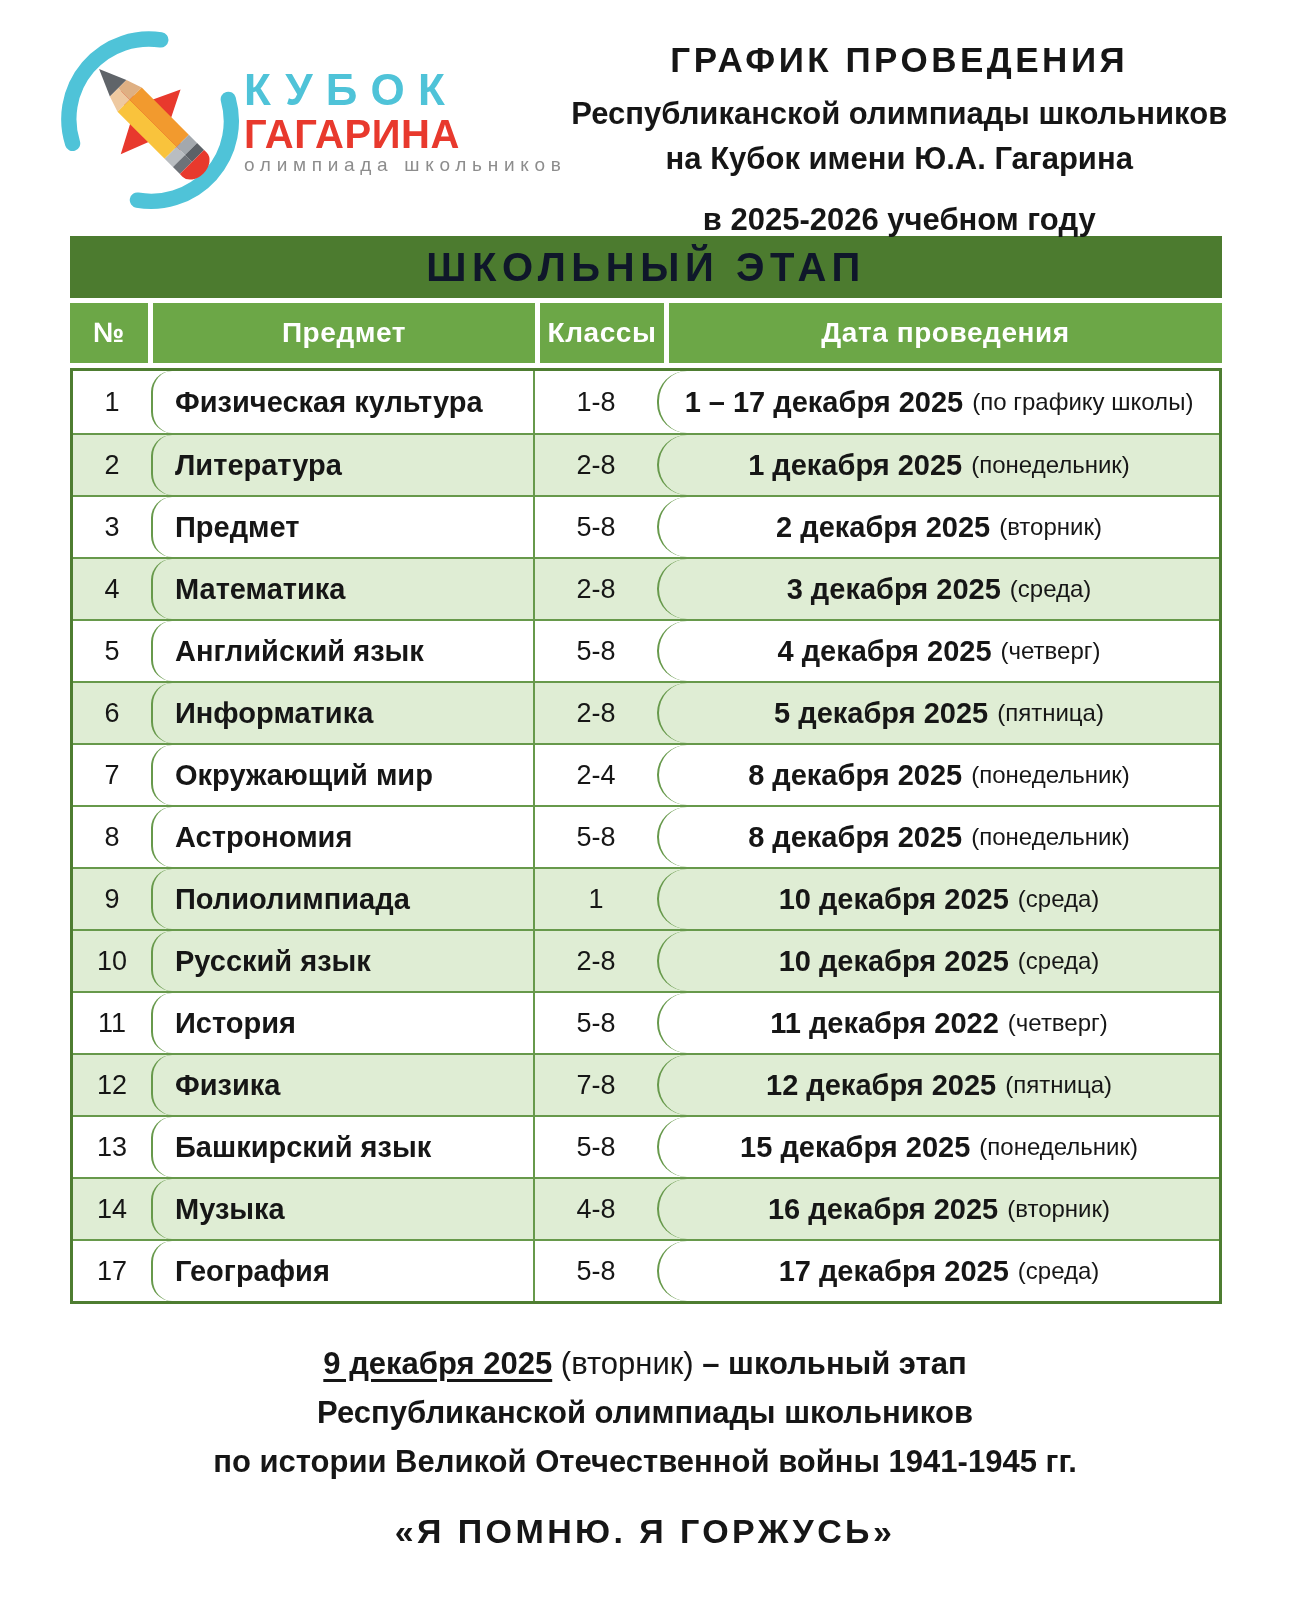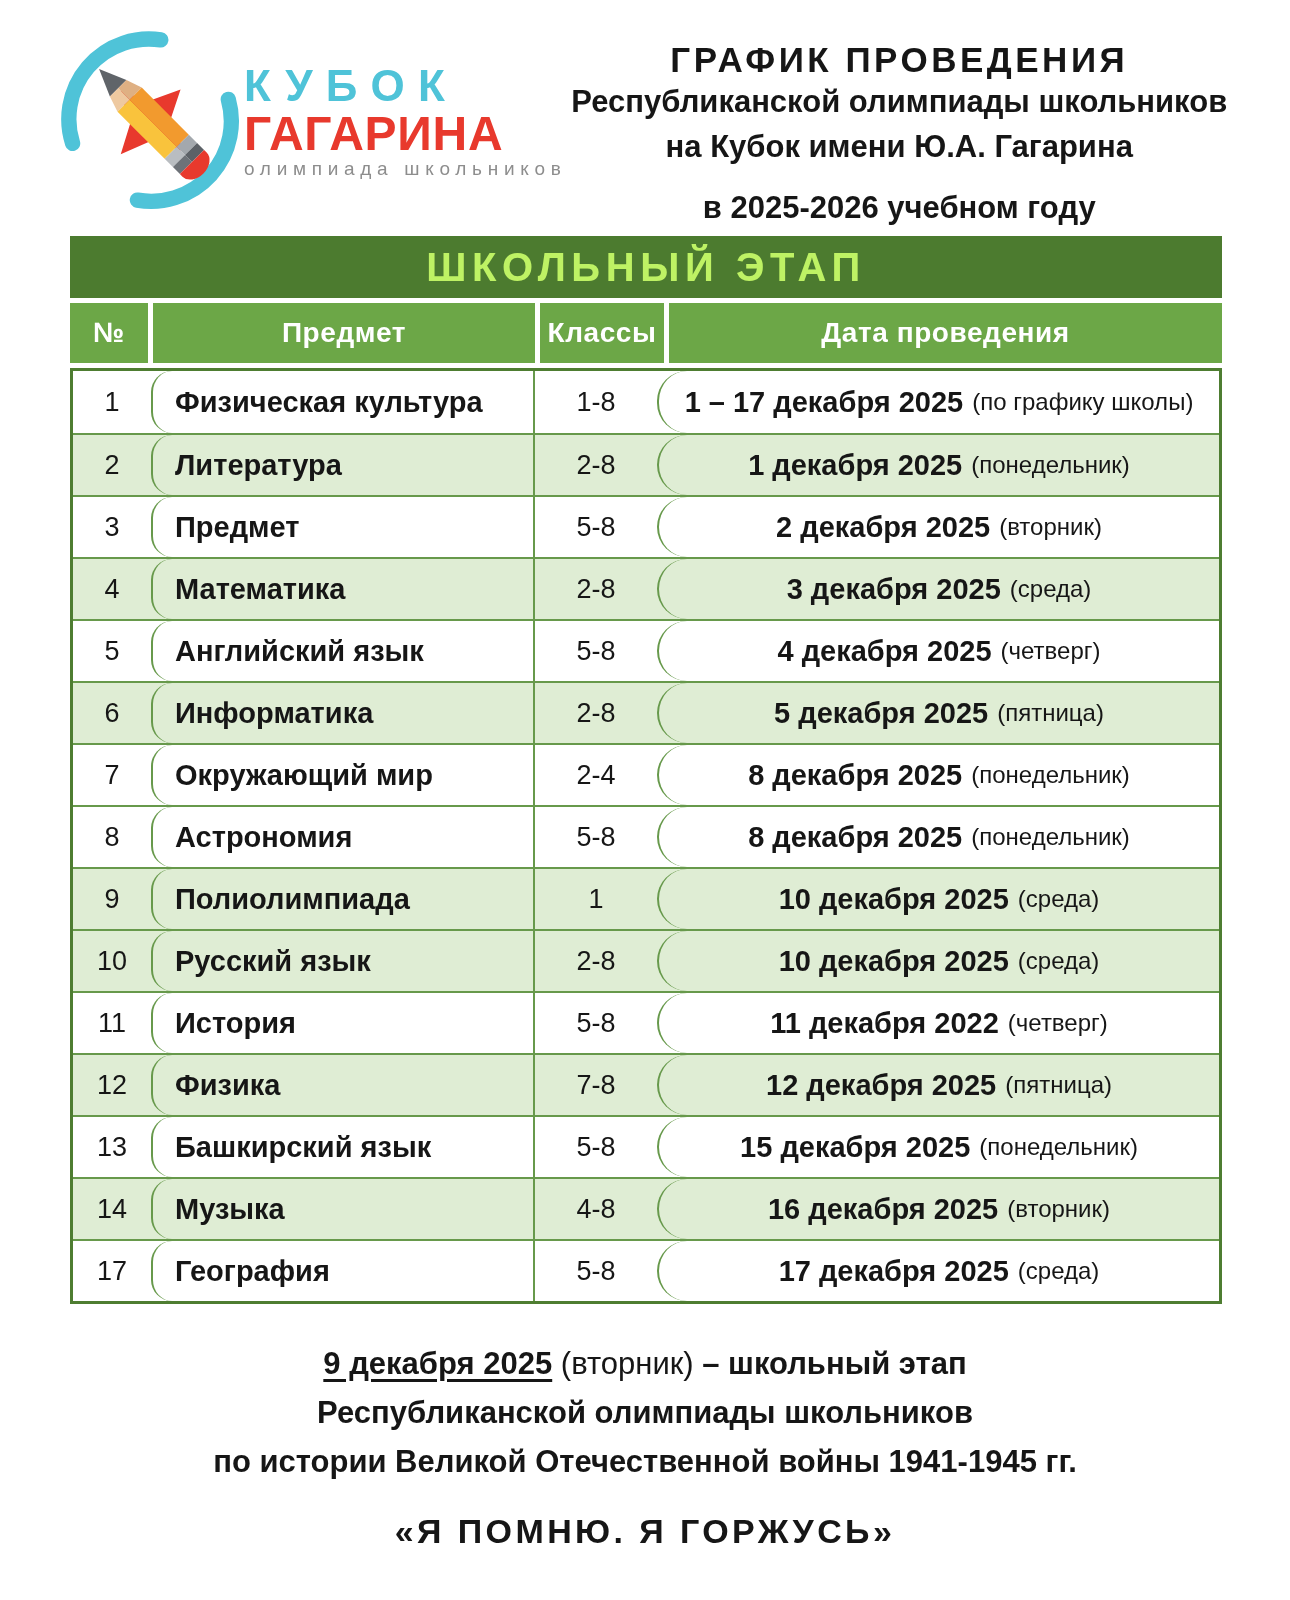--- a/index.html
+++ b/index.html
@@ -19,32 +19,32 @@
     width:1290px;height:1600px;background:#ffffff;color:var(--ink);
     font-family:"Liberation Sans", sans-serif;overflow:hidden;
   }
 
   
   .header{display:flex;align-items:flex-start;padding:30px 58px 0 60px;height:220px;}
   .logo{display:flex;align-items:center;}
   .logo-icon svg{width:180px;height:180px;display:block;}
   .logo-text{margin-left:4px;padding-top:2px;}
   .logo-kubok{font-size:44px;font-weight:700;color:var(--logo-blue);letter-spacing:0.30em;line-height:1.1;white-space:nowrap;}
-  .logo-gagarina{font-size:48px;font-weight:800;color:var(--logo-red);letter-spacing:0.015em;line-height:1.0;white-space:nowrap;}
+  .logo-gagarina{font-size:40px;font-weight:800;color:var(--logo-red);letter-spacing:0.015em;line-height:1.0;white-space:nowrap;}
   .logo-sub{font-size:19px;color:var(--gray);letter-spacing:0.30em;margin-top:0;white-space:nowrap;}
 
   .title-block{margin-left:auto;width:672px;text-align:center;padding-top:10px;}
-  .title-main{font-size:35px;font-weight:800;letter-spacing:0.10em;margin-bottom:0;white-space:nowrap;}
+  .title-main{font-size:35px;font-weight:800;letter-spacing:0.10em;margin-bottom:12px;white-space:nowrap;}
   .title-line{font-size:31px;font-weight:700;line-height:1.45;white-space:nowrap;}
   .title-year{margin-top:16px;}
 
   
   .table-wrap{margin-left:70px;width:1152px;margin-top:16px;}
   .stage-bar{background:var(--dark-green);height:62px;display:flex;align-items:center;justify-content:center;
-             color:#bef264;font-size:40px;font-weight:800;letter-spacing:0.14em;}
+             color:#0f172a;font-size:40px;font-weight:800;letter-spacing:0.14em;}
   .col-header{display:grid;grid-template-columns:78px 382px 124px 1fr;column-gap:5px;padding-top:5px;background:#fff;}
   .hcell{background:var(--mid-green);color:#fff;height:60px;display:flex;align-items:center;justify-content:center;
          font-size:28px;font-weight:700;letter-spacing:0.02em;}
   .t-body{border:3px solid var(--outer-green);margin-top:5px;}
   .t-row{display:grid;grid-template-columns:78px 382px 124px 1fr;min-height:62px;background:#fff;}
   .t-row.highlight{background:var(--light-green);}
   .t-row + .t-row{border-top:2px solid var(--border-green);}
   .cell{display:flex;align-items:center;justify-content:center;font-size:27px;}
   .cell + .cell{border-left:2px solid var(--border-green);}
   .cell-subject{justify-content:flex-start;padding-left:22px;font-weight:700;font-size:29px;border-radius:21px;}

